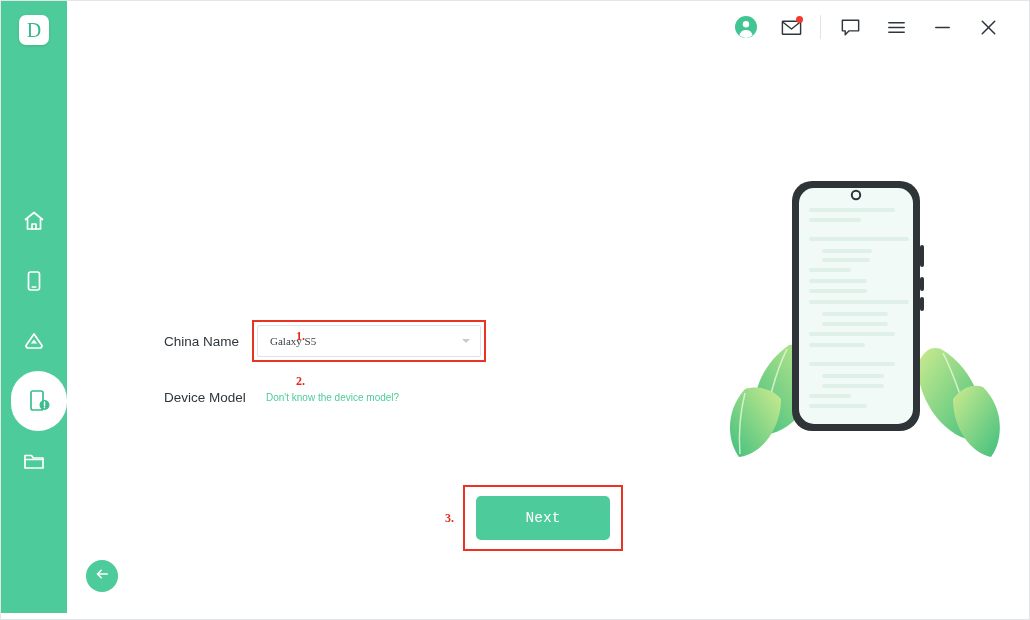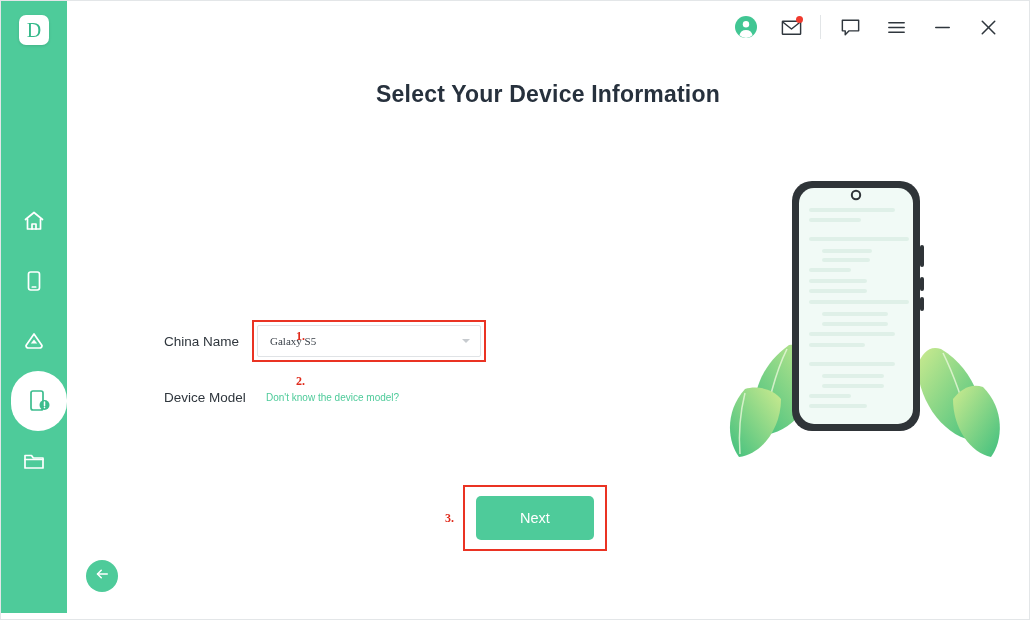--- a/index.html
+++ b/index.html
@@ -220,28 +220,28 @@
   .m2 { left: 229px; top: 321px; }
   .m3 { left: 378px; top: 458px; }
 
   
   .next-wrap {
     position: absolute;
     left: 396px;
     top: 432px;
   }
   .next-btn {
-    width: 118px;
+    width: 134px;
     height: 44px;
     background: #4ecb9a;
     border: none;
     border-radius: 5px;
     color: #ffffff;
     font-size: 14.5px;
-    font-family: Liberation Sans, sans-serif;
+    font-family: Liberation Mono, monospace;
     cursor: pointer;
     display: block;
   }
 
   
   .back-btn {
     position: absolute;
     left: 19px;
     top: 507px;
     width: 32px; height: 32px;
@@ -372,21 +372,20 @@
           <line x1="5.5" y1="5.5" x2="18.5" y2="18.5"></line>
           <line x1="18.5" y1="5.5" x2="5.5" y2="18.5"></line>
         </svg>
       </div>
 
     </div>
   </div>
 
   <div class="content">
 
-    <div class="page-title">Select Your Device Information</div>
 
 
     <div class="form-row row-name">
       <div class="field-label">China Name</div>
       <div class="redbox">
         <div class="select">
           <span class="select-value">Galaxy S5</span>
           <span class="select-caret"></span>
         </div>
       </div>

